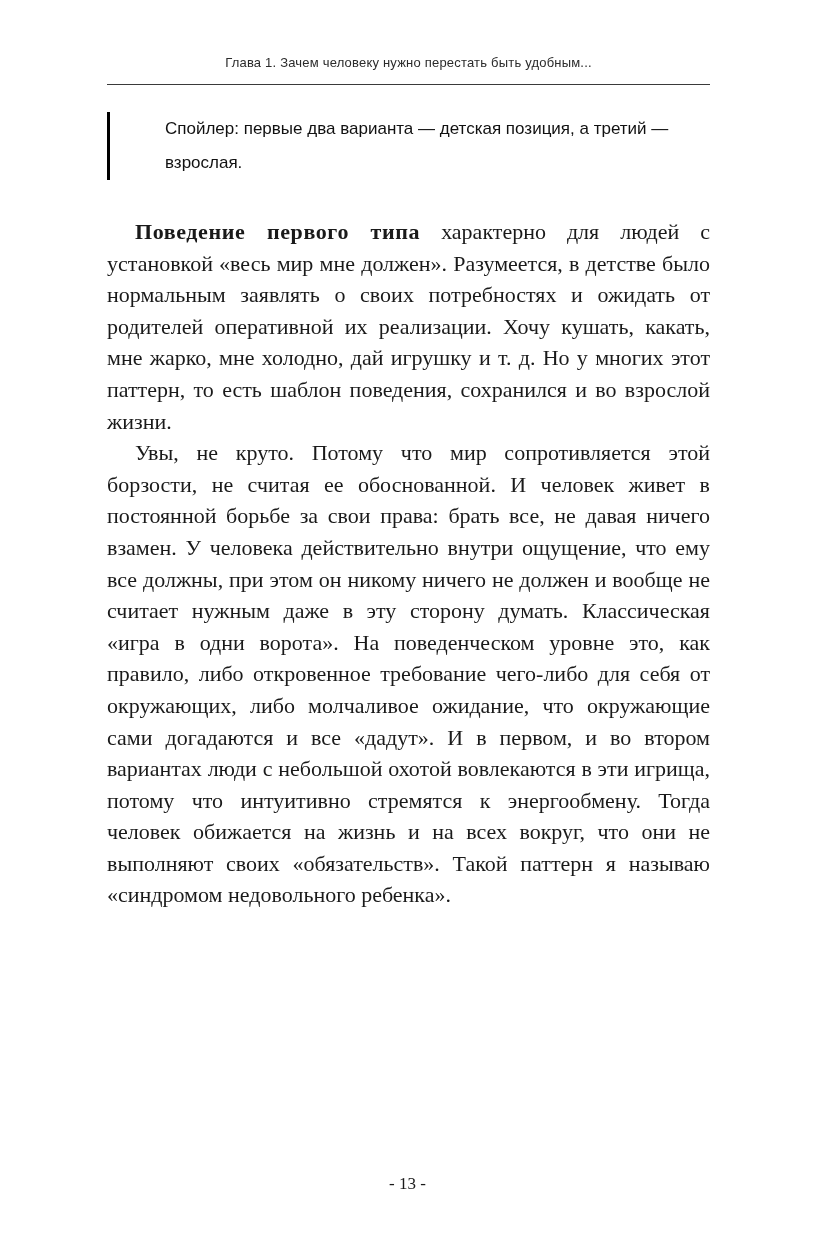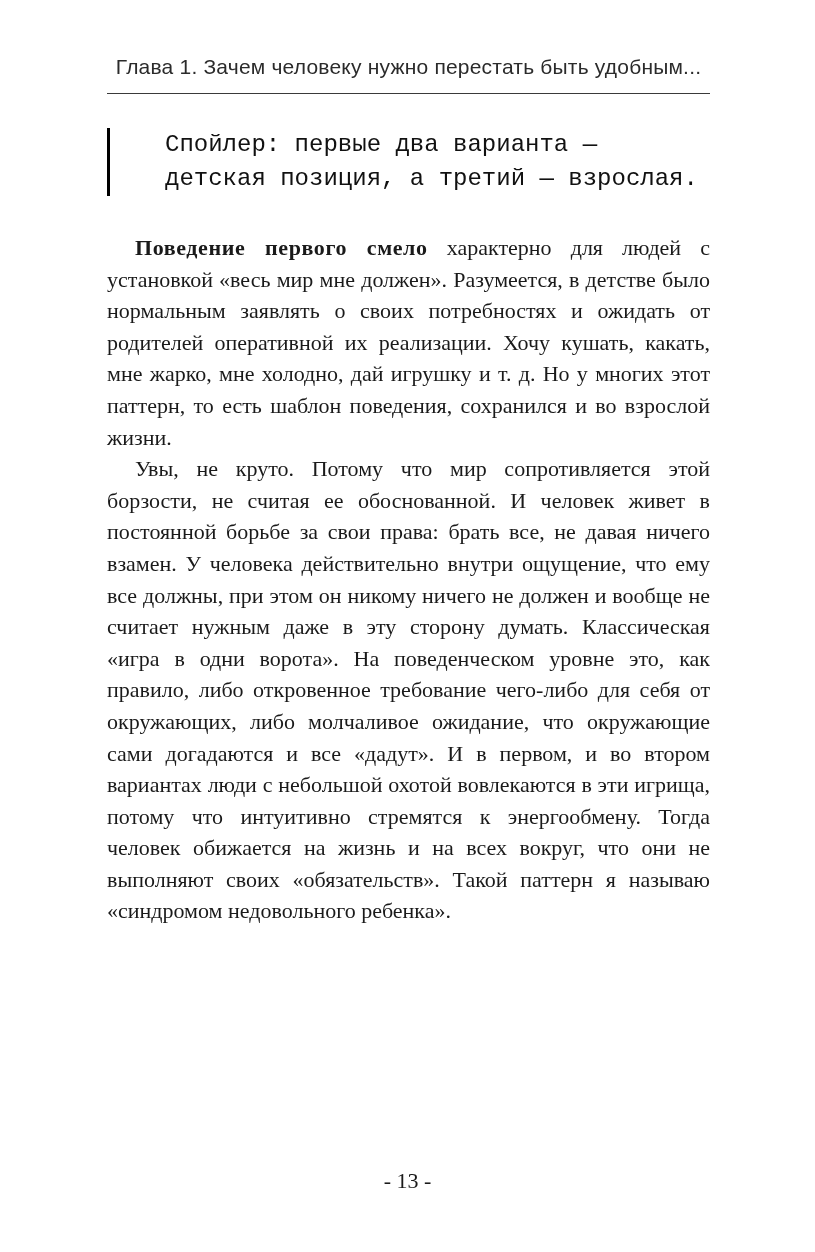--- a/index.html
+++ b/index.html
@@ -20,37 +20,37 @@
     position:absolute;inset:0;
     background:var(--page-bg);
     padding:55px 105px 0 107px;
   }
   
   .running-header{
     text-align:center;
   }
   .header-text{
     font-family:"Liberation Sans", sans-serif;
-    font-size:21px;
+    font-size:13px;
     letter-spacing:0.2px;
     color:#2b2b2b;
     padding-bottom:14px;
   }
   .header-rule{
     border:none;
     border-top:1.5px solid var(--rule-color);
     width:100%;
   }
   
   .spoiler-quote{
-    margin-top:34px;
+    margin-top:27px;
     border-left:3px solid #000000;
     padding-left:55px;
-    font-family:Liberation Mono, monospace;
-    font-size:24px;
+    font-family:Liberation Sans, sans-serif;
+    font-size:17px;
     line-height:34px;
     color:#111111;
   }
   .quote-par{ text-align:left; }
   .quote-par + .quote-par{ text-indent:28px; }
   
   .body-text{
     margin-top:36px;
     font-size:22px;
     line-height:31.6px;
@@ -62,42 +62,42 @@
     letter-spacing:0.6px;
   }
   
   .page-footer{
     position:absolute;
     left:0;right:0;
     bottom:58px;
     text-align:center;
   }
   .page-number{
-    font-size:22px;
+    font-size:17px;
     color:#1a1a1a;
   }
 </style>
 </head>
 <body>
 
 <div class="page">
 
   <header class="running-header">
     <div class="header-text">Глава 1.  Зачем человеку нужно перестать быть удобным...</div>
     <hr class="header-rule">
   </header>
 
   <blockquote class="spoiler-quote">
 
   <p class="quote-par">Спойлер: первые два варианта — детская позиция, а третий — взрослая.</p>
     </blockquote>
 
   <main class="body-text">
 
-  <p class="body-par"><strong>Поведение первого смело</strong> характерно для людей с установкой «весь мир мне должен». Разумеется, в детстве было нормальным заявлять о своих потребностях и ожидать от родителей оперативной их реализации. Хочу кушать, какать, мне жарко, мне холодно, дай игрушку и т. д. Но у многих этот паттерн, то есть шаблон поведения, сохранился и во взрослой жизни.</p>
+  <p class="body-par"><strong>Поведение первого типа</strong> характерно для людей с установкой «весь мир мне должен». Разумеется, в детстве было нормальным заявлять о своих потребностях и ожидать от родителей оперативной их реализации. Хочу кушать, какать, мне жарко, мне холодно, дай игрушку и т. д. Но у многих этот паттерн, то есть шаблон поведения, сохранился и во взрослой жизни.</p>
       <p class="body-par">Увы, не круто. Потому что мир сопротивляется этой борзости, не считая ее обоснованной. И человек живет в постоянной борьбе за свои права: брать все, не давая ничего взамен. У человека действительно внутри ощущение, что ему все должны, при этом он никому ничего не должен и вообще не считает нужным даже в эту сторону думать. Классическая «игра в одни ворота». На поведенческом уровне это, как правило, либо откровенное требование чего-либо для себя от окружающих, либо молчаливое ожидание, что окружающие сами догадаются и все «дадут». И в первом, и во втором вариантах люди с небольшой охотой вовлекаются в эти игрища, потому что интуитивно стремятся к энергообмену. Тогда человек обижается на жизнь и на всех вокруг, что они не выполняют своих «обязательств». Такой паттерн я называю «синдромом недовольного ребенка».</p>
     </main>
 
   <footer class="page-footer">
     <span class="page-number">- 13 -</span>
   </footer>
 
 </div>
 
 </body></html>

